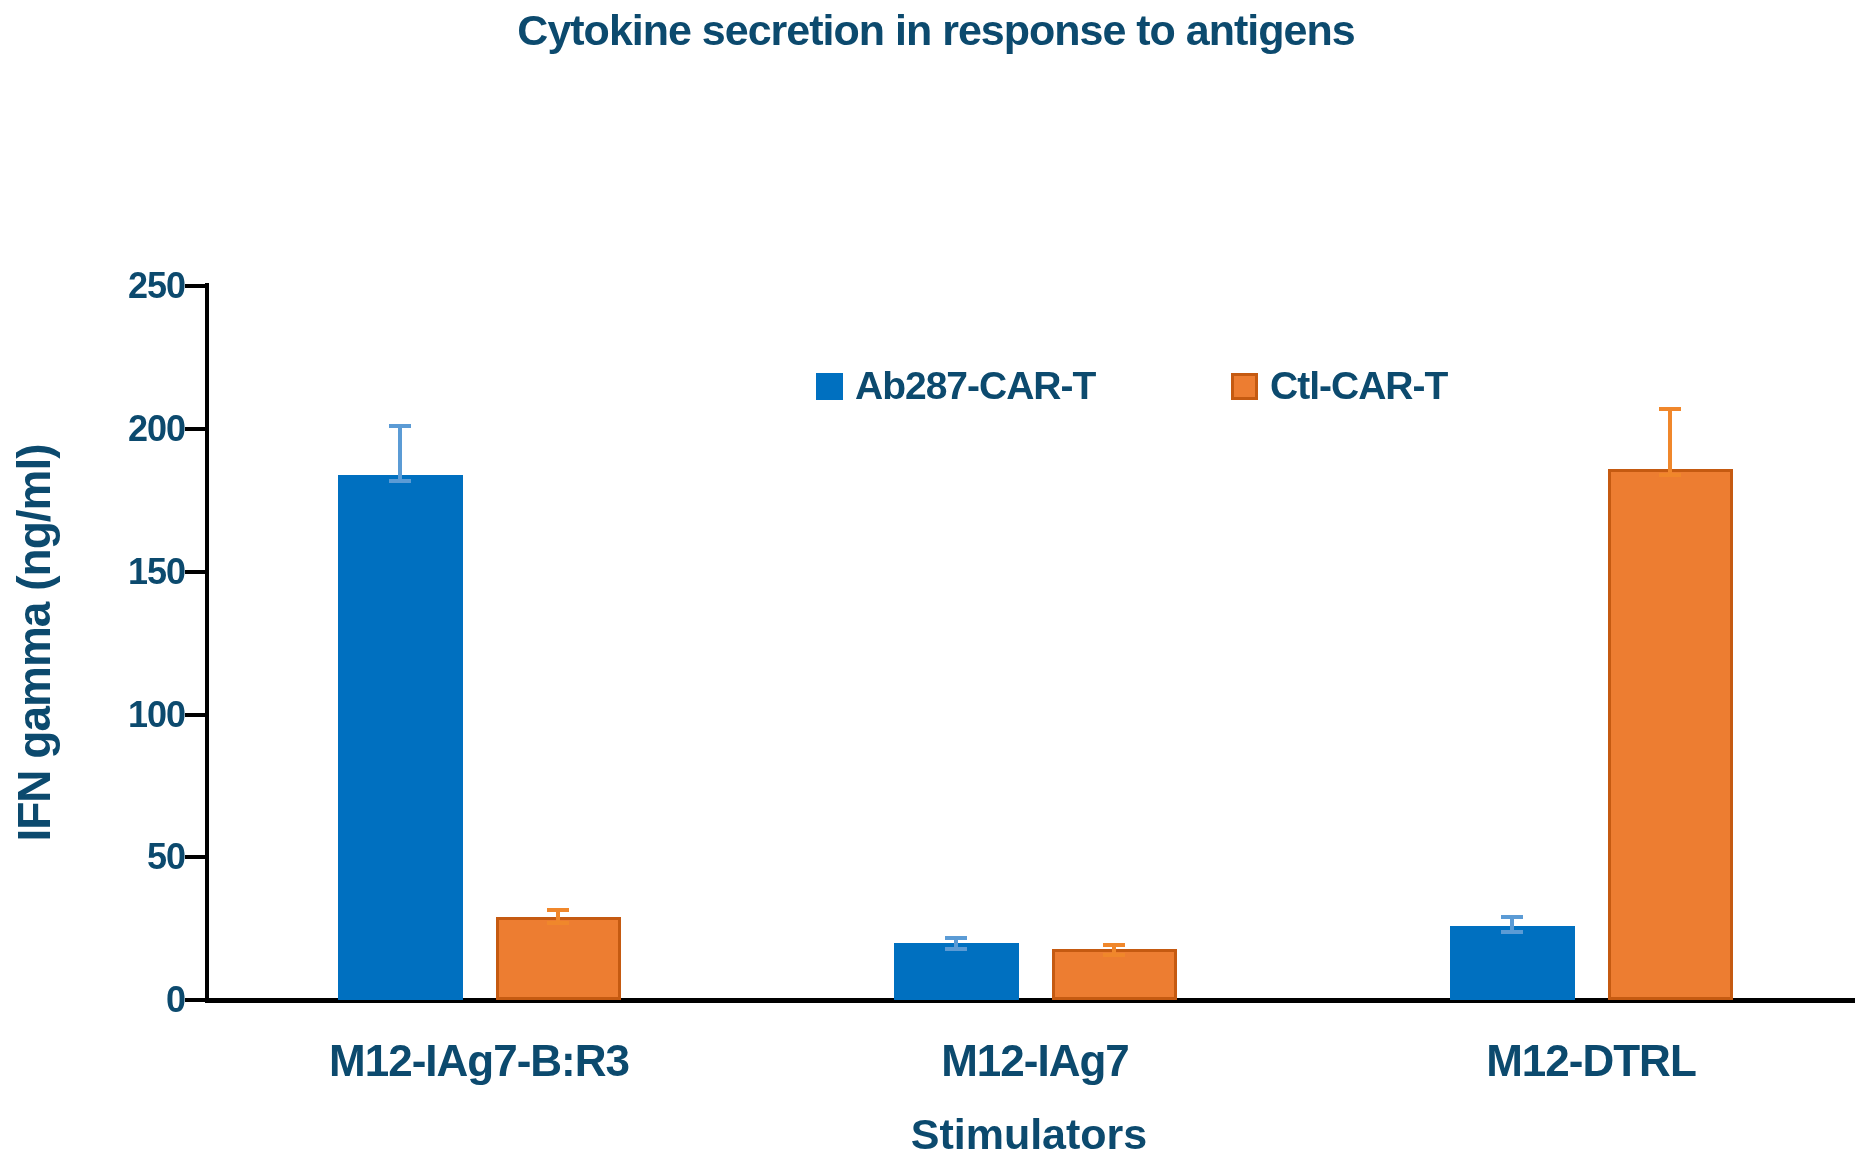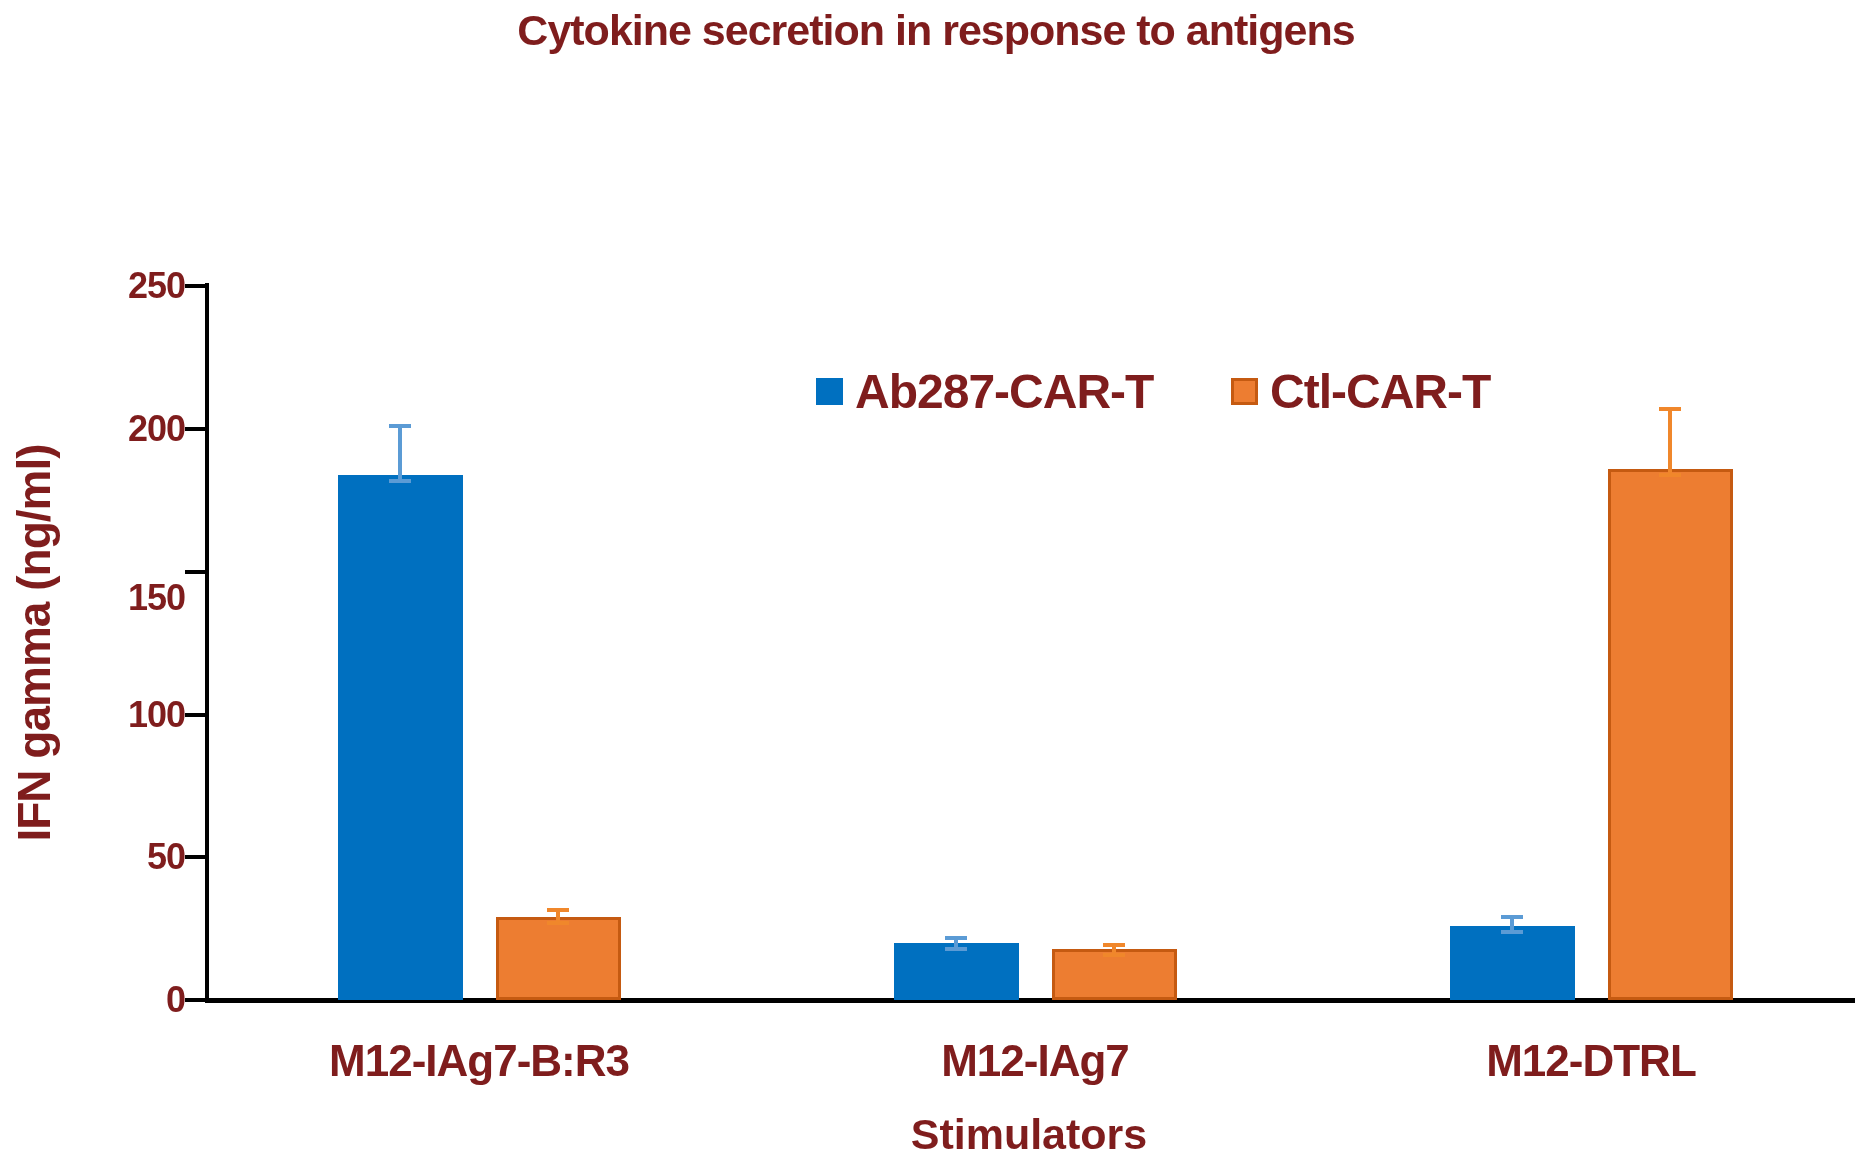--- a/index.html
+++ b/index.html
@@ -3,21 +3,21 @@
 <meta charset="utf-8">
 <style>
   html, body { margin: 0; padding: 0; background: #ffffff; }
   #chart {
     position: relative;
     width: 1872px;
     height: 1168px;
     background: #ffffff;
     font-family: "Liberation Sans", sans-serif;
     font-weight: 700;
-    color: #7f1d1d;
+    color: #0c4a6e;
     overflow: hidden;
   }
   .title {
     position: absolute;
     left: 0; top: 6px;
     width: 100%;
     text-align: center;
     font-size: 43px;
     letter-spacing: -1px;
   }
@@ -75,39 +75,39 @@
     position: absolute;
     top: 364px;
     display: flex;
     align-items: center;
   }
   .legend-swatch {
     width: 27px; height: 27px;
     margin-right: 12px;
     box-sizing: border-box;
   }
-  .legend-label { font-size: 48px; white-space: nowrap; letter-spacing: -1px; }
+  .legend-label { font-size: 39px; white-space: nowrap; letter-spacing: -1px; }
 </style>
 </head>
 <body>
 
 <div id="chart">
   <div class="title">Cytokine secretion in response to antigens</div>
   <div class="ylabel">IFN gamma (ng/ml)</div>
   <div class="xlabel">Stimulators</div>
   <div class="yaxis-line"></div>
   <div class="xaxis-line"></div>
 <div class="tick-mark" style="left: 185px; top: 998px;"></div>
     <div class="tick-label" style="top: 1000px;">0</div>
     <div class="tick-mark" style="left: 185px; top: 855.25px;"></div>
     <div class="tick-label" style="top: 857.25px;">50</div>
     <div class="tick-mark" style="left: 185px; top: 712.5px;"></div>
     <div class="tick-label" style="top: 714.5px;">100</div>
     <div class="tick-mark" style="left: 185px; top: 569.75px;"></div>
-    <div class="tick-label" style="top: 571.75px; margin-top: 26px;">150</div>
+    <div class="tick-label" style="top: 571.75px;">150</div>
     <div class="tick-mark" style="left: 185px; top: 427px;"></div>
     <div class="tick-label" style="top: 429px;">200</div>
     <div class="tick-mark" style="left: 185px; top: 284.25px;"></div>
     <div class="tick-label" style="top: 286.25px;">250</div>
     <div class="cat-label" style="left: 479px;">M12-IAg7-B:R3</div>
     <div class="cat-label" style="left: 1035px; text-align: right;">M12-IAg7</div>
     <div class="cat-label" style="left: 1591px;">M12-DTRL</div>
     <div class="bar" style="left: 337.5px; top: 474.68px; width: 125px; height: 525.32px; background: rgb(0, 112, 192);"></div>
     <div class="err-part" style="left: 398px; top: 426.145px; width: 4px; height: 56.535px; background: rgb(91, 155, 213);"></div>
     <div class="err-part" style="left: 389px; top: 424.145px; width: 22px; height: 4px; background: rgb(91, 155, 213);"></div>

